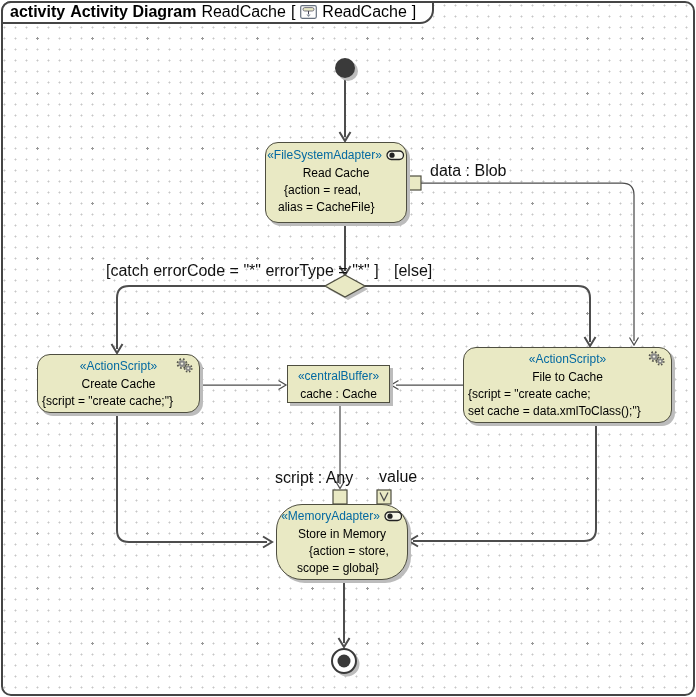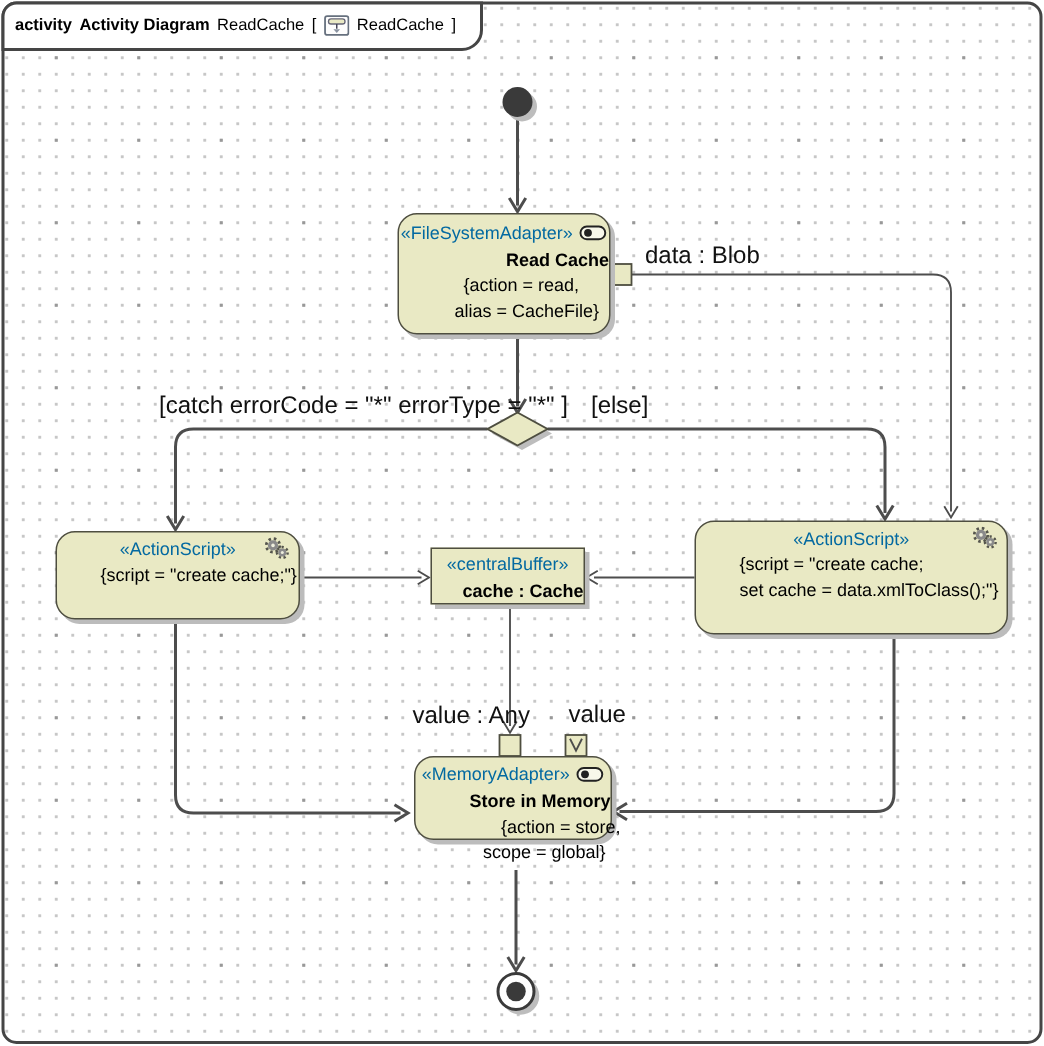--- a/index.html
+++ b/index.html
@@ -21,39 +21,39 @@
     border-radius:10px; pointer-events:none; z-index:4;
   }
 
   .tab {
     position:absolute; left:1px; top:1px; z-index:5;
     display:flex; align-items:center; gap:5px;
     background:#ffffff;
     border-right:2px solid #454545; border-bottom:2px solid #454545;
     border-top:2px solid #454545; border-left:2px solid #454545;
     border-top-left-radius:10px; border-bottom-right-radius:14px;
-    padding:2px 16px 3px 7px; height:33px;
-    font-size:11px; color:#000; white-space:nowrap;
+    padding:2px 16px 3px 7px; height:23px;
+    font-size:16px; color:#000; white-space:nowrap;
   }
   .tab .b { font-weight:bold; }
 
   svg.wires { position:absolute; left:0; top:0; z-index:1; }
 
   .node {
     position:absolute; z-index:2;
     background:#e9e9c4; border:1.4px solid #4e4e40; border-radius:13px;
     box-shadow:3px 3px 0 #bcbcbc;
     font-size:12px; color:#000;
   }
   .node .stereo {
     color:#0369a1; text-align:center; line-height:17px; padding-top:4px;
     display:flex; justify-content:center; align-items:center; gap:4px;
   }
-  .node .name  { font-weight:bold; text-align:right; line-height:18px; }
-  .node .prop  { line-height:17px; text-align:left; white-space:nowrap;margin-left:25px; }
+  .node .name  { font-weight:normal; text-align:center; line-height:18px; }
+  .node .prop  { line-height:17px; text-align:left; white-space:nowrap; }
 
   .buffer { border-radius:0; }
   .gears  { position:absolute; top:3px; right:5px; }
 
   .elabel {
     position:absolute; z-index:3; font-size:16px; color:#111; white-space:nowrap;
   }
 </style>
 </head>
 <body>
@@ -186,20 +186,21 @@
         <circle cx="7" cy="5.6" r="4.5" fill="none" stroke="#55554d" stroke-width="1.8" stroke-dasharray="1.7 1.9"></circle>
         <circle cx="7" cy="5.6" r="1.2" fill="#eeeedd"></circle>
         <circle cx="13.2" cy="10.3" r="2.7" fill="#8a8a8a"></circle>
         <circle cx="13.2" cy="10.3" r="3.6" fill="none" stroke="#55554d" stroke-width="1.6" stroke-dasharray="1.5 1.7"></circle>
         <circle cx="13.2" cy="10.3" r="1" fill="#eeeedd"></circle>
       </svg>
     </span>
     <div class="stereo" style="padding-top:3px">
       <span>«ActionScript»</span>
     </div>
+    <div class="name">Create Cache</div>
     <div class="prop" style="padding-left:4px">{script = "create cache;"}</div>
   </div>
 
   <div class="node buffer" style="left:287px; top:365px; width:103px; height:38px;">
     <div class="stereo" style="padding-top:2px">
       <span>«centralBuffer»</span>
     </div>
     <div class="name">cache : Cache</div>
   </div>
 
@@ -210,38 +211,39 @@
         <circle cx="7" cy="5.6" r="4.5" fill="none" stroke="#55554d" stroke-width="1.8" stroke-dasharray="1.7 1.9"></circle>
         <circle cx="7" cy="5.6" r="1.2" fill="#eeeedd"></circle>
         <circle cx="13.2" cy="10.3" r="2.7" fill="#8a8a8a"></circle>
         <circle cx="13.2" cy="10.3" r="3.6" fill="none" stroke="#55554d" stroke-width="1.6" stroke-dasharray="1.5 1.7"></circle>
         <circle cx="13.2" cy="10.3" r="1" fill="#eeeedd"></circle>
       </svg>
     </span>
     <div class="stereo" style="padding-top:3px">
       <span>«ActionScript»</span>
     </div>
+    <div class="name">File to Cache</div>
     <div class="prop" style="padding-left:4px">{script = "create cache;</div>
     <div class="prop" style="padding-left:4px">set cache = data.xmlToClass();"}</div>
   </div>
 
-  <div class="node" style="left:276px; top:504px; width:132px; height:56px;">
+  <div class="node" style="left:276px; top:504px; width:132px; height:76px;border-radius:26px;">
     <div class="stereo" style="padding-top:3px">
       <span>«MemoryAdapter»</span>
       <span>
         <svg width="19" height="11" viewBox="0 0 19 11" style="display:block">
           <rect x="1" y="1" width="16.5" height="8.5" rx="4.2" fill="#f7f7ea" stroke="#222" stroke-width="1.3"></rect>
           <circle cx="6" cy="5.2" r="2.6" fill="#222"></circle>
         </svg>
       </span>
     </div>
     <div class="name">Store in Memory</div>
     <div class="prop" style="padding-left:32px">{action = store,</div>
     <div class="prop" style="padding-left:20px">scope = global}</div>
   </div>
 
   <div class="elabel" style="left:430px; top:162px;">data : Blob</div>
   <div class="elabel" style="left:106px; top:262px;">[catch errorCode = "*" errorType = "*" ]</div>
   <div class="elabel" style="left:394px; top:262px;">[else]</div>
-  <div class="elabel" style="left:275px; top:469px;">value : Any</div>
+  <div class="elabel" style="left:275px; top:469px;">script : Any</div>
   <div class="elabel" style="left:379px; top:468px;">value</div>
 
 </div>
 
 </body></html>

